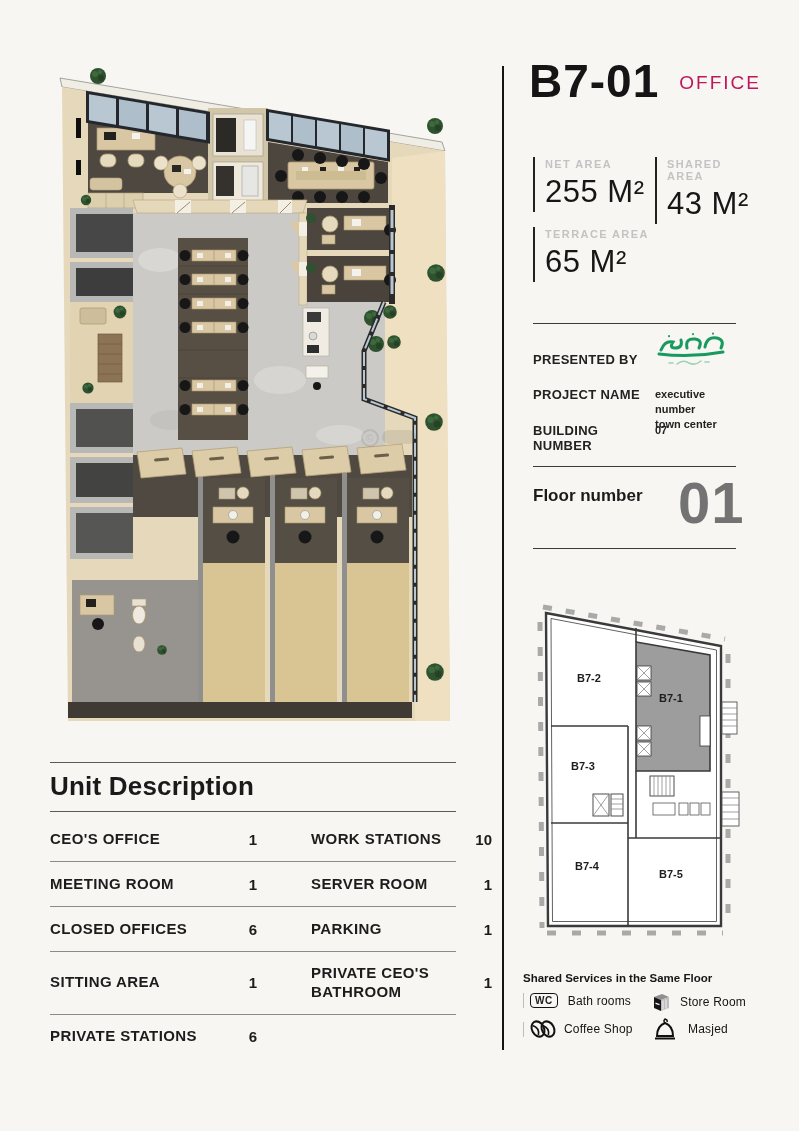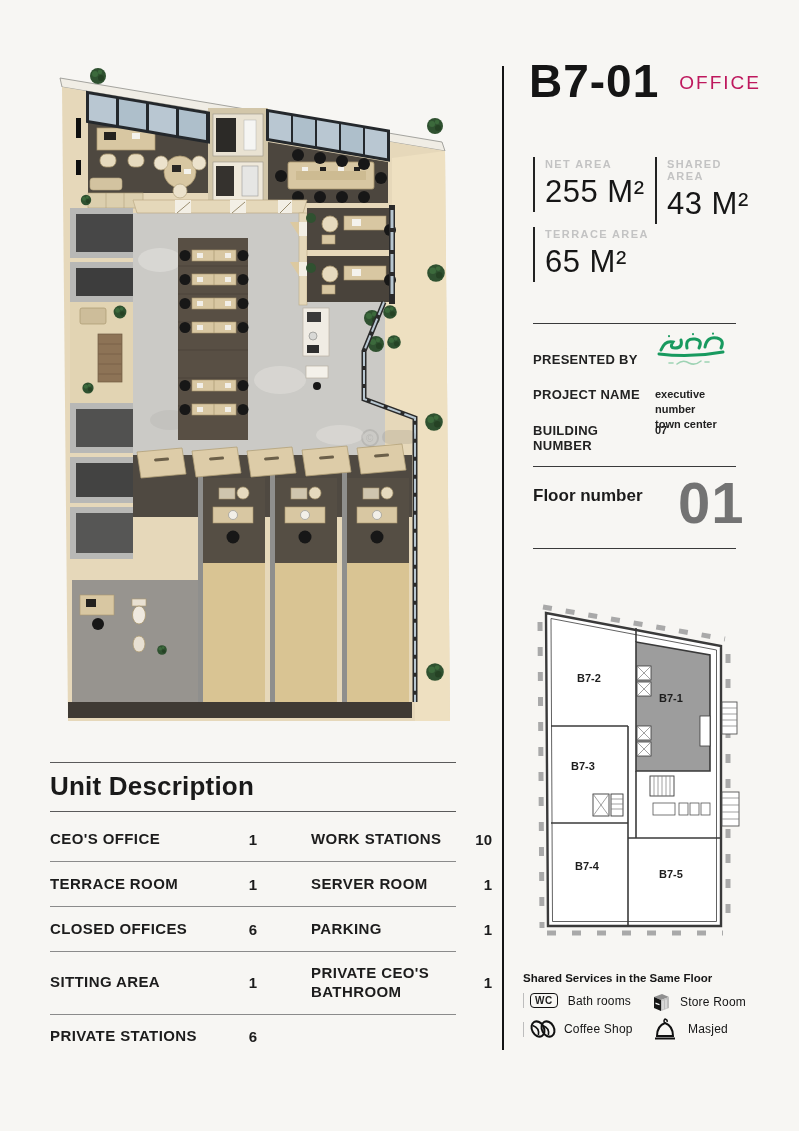--- a/index.html
+++ b/index.html
@@ -487,21 +487,21 @@
   <div class="ud-line"></div>
 
   <div class="ud-row first">
     <div class="ud-label">CEO'S OFFICE</div>
     <div class="ud-val">1</div>
     <div></div>
     <div class="ud-label">WORK STATIONS</div>
     <div class="ud-val">10</div>
   </div>
   <div class="ud-row">
-    <div class="ud-label">TERRACE ROOM</div>
+    <div class="ud-label">MEETING ROOM</div>
     <div class="ud-val">1</div>
     <div></div>
     <div class="ud-label">SERVER ROOM</div>
     <div class="ud-val">1</div>
   </div>
   <div class="ud-row">
     <div class="ud-label">CLOSED OFFICES</div>
     <div class="ud-val">6</div>
     <div></div>
     <div class="ud-label">PARKING</div>

